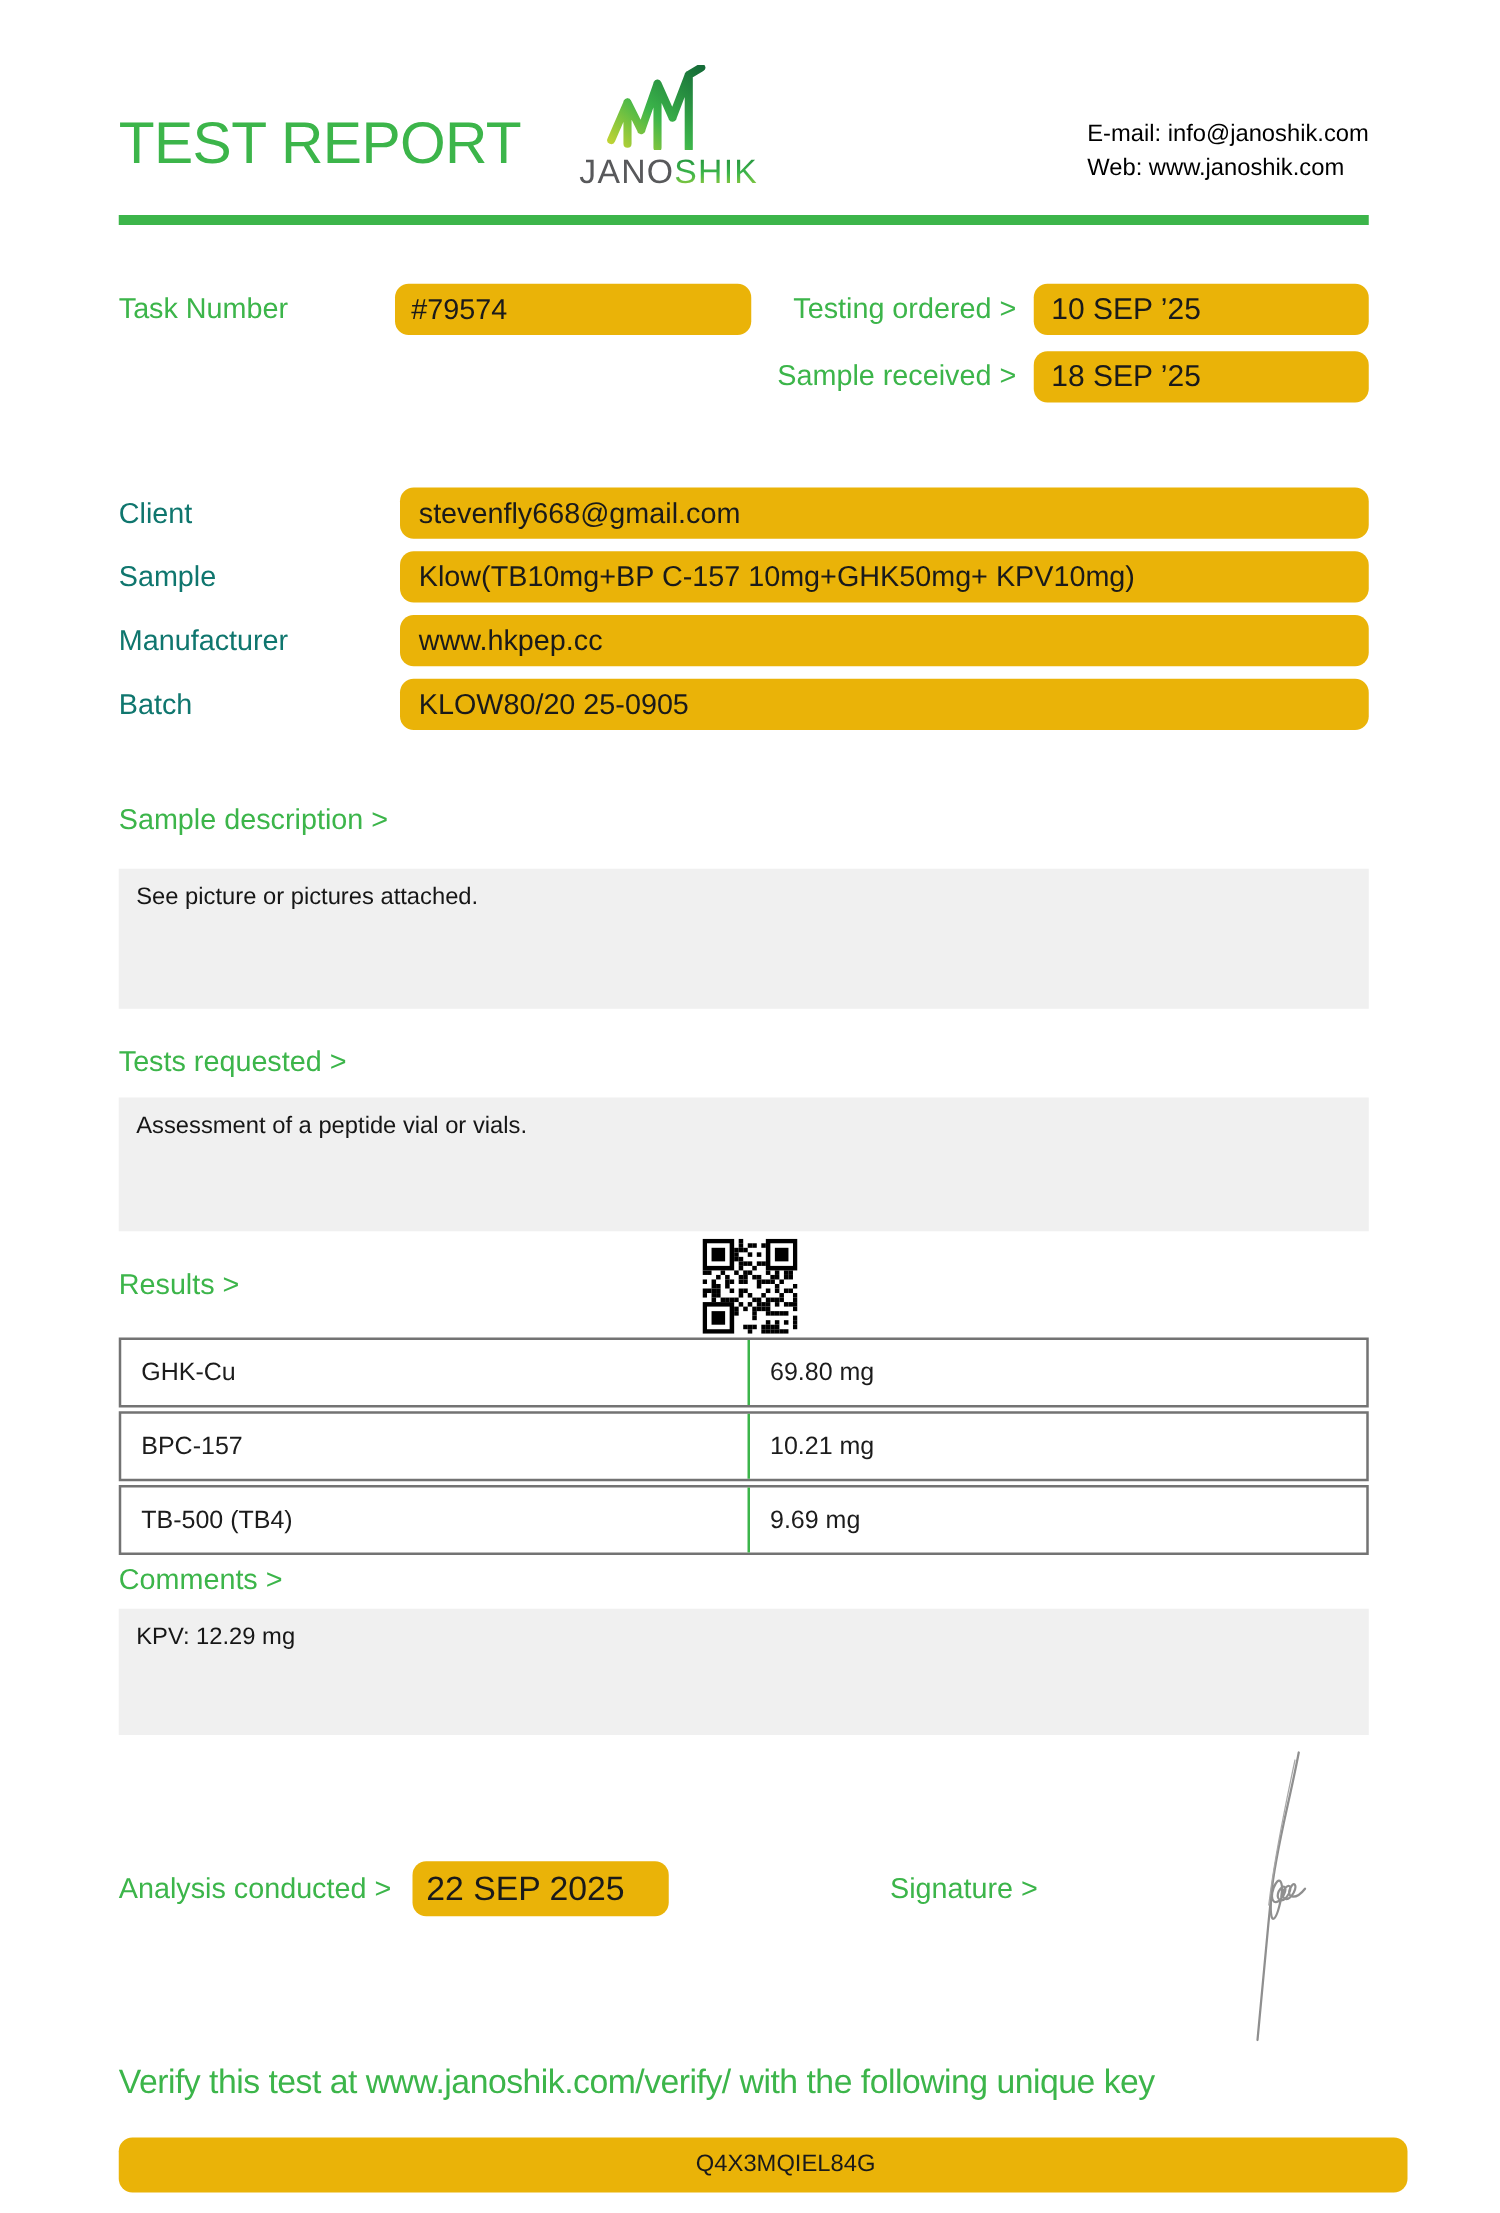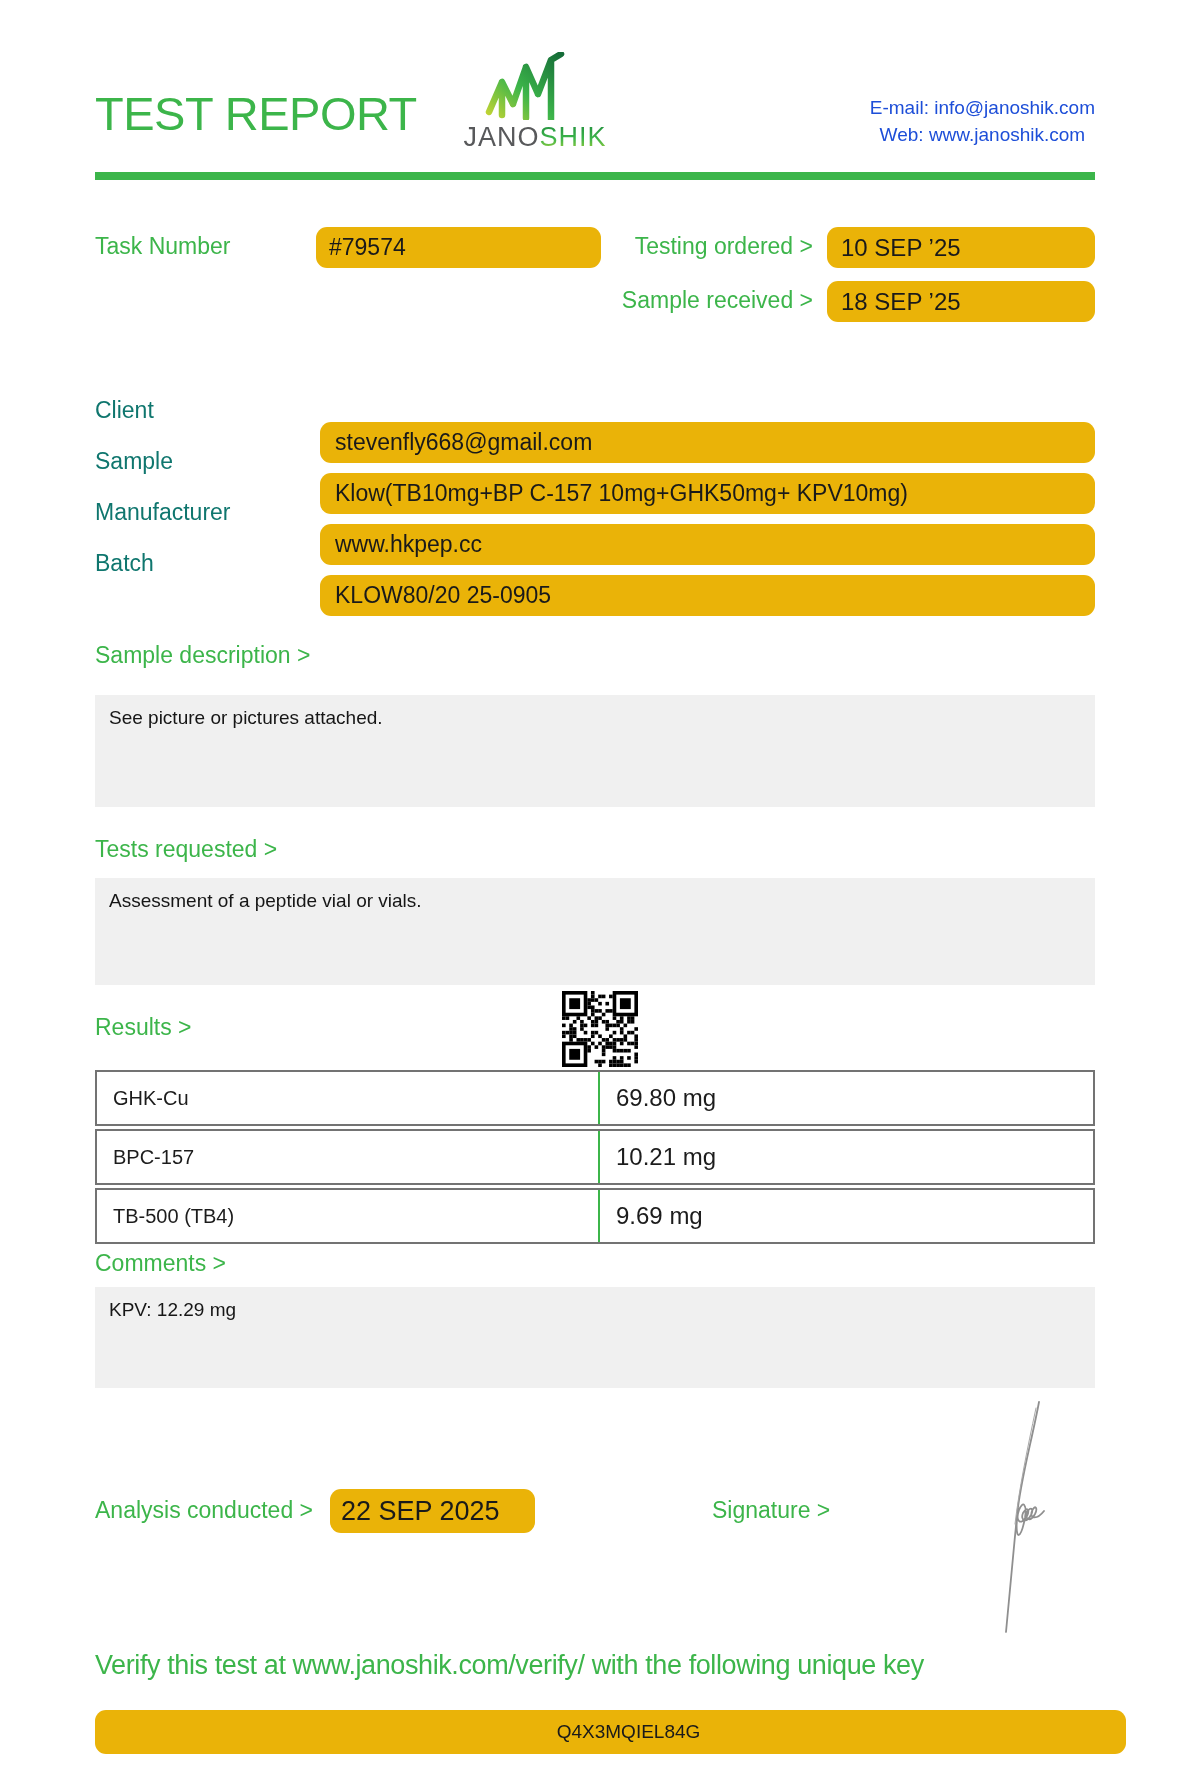--- a/index.html
+++ b/index.html
@@ -5,48 +5,48 @@
   html,body{margin:0;padding:0;background:#ffffff;}
   body{font-family:"Liberation Sans", sans-serif;color:#1c1c1c;}
   .page{position:relative;width:1200px;height:1770px;background:#fff;overflow:hidden;}
 
   
   .title{position:absolute;left:95px;top:86px;font-size:47px;letter-spacing:-0.5px;color:#3cb54a;font-weight:400;}
   .logo{position:absolute;left:450px;top:52px;width:170px;text-align:center;}
   .logo-icon{display:block;margin:0 auto 2px auto;}
   .logo-word{font-size:27px;font-weight:400;letter-spacing:1px;color:#58595b;line-height:30px;}
   .logo-word .grn{background:linear-gradient(180deg,#1f8a3d 0%,#3cb54a 55%,#a6ce39 100%);-webkit-background-clip:text;background-clip:text;color:transparent;}
-  .contact{position:absolute;right:105px;top:94px;text-align:center;color:#1d4ed8;font-size:19px;line-height:27px;}
+  .contact{position:absolute;right:105px;top:94px;text-align:left;color:#000000;font-size:19px;line-height:27px;}
   .rule{position:absolute;left:95px;top:172px;width:1000px;height:8px;background:#3cb54a;}
 
   
   .glabel{color:#3cb54a;font-size:23px;}
   .gbox{background:#eab308;color:#1a1a1a;border-radius:11px;}
 
   
   .task-label{position:absolute;left:95px;top:233px;}
   .task-box{position:absolute;left:316px;top:227px;width:285px;height:41px;font-size:23px;line-height:41px;padding-left:13px;box-sizing:border-box;}
   .date-label{position:absolute;left:555px;width:258px;text-align:right;}
   .date-label.r1{top:233px;} .date-label.r2{top:287px;}
   .date-box{position:absolute;left:827px;width:268px;height:41px;font-size:24px;line-height:41px;padding-left:14px;box-sizing:border-box;}
   .date-box.r1{top:227px;} .date-box.r2{top:281px;}
 
   
   .frow-label{position:absolute;left:95px;height:41px;line-height:41px;font-size:23px;color:#0f766e;}
-  .frow-box{position:absolute;left:320px;width:775px;height:41px;font-size:23px;line-height:41px;padding-left:15px;box-sizing:border-box;white-space:nowrap;overflow:hidden;margin-top:32px;}
+  .frow-box{position:absolute;left:320px;width:775px;height:41px;font-size:23px;line-height:41px;padding-left:15px;box-sizing:border-box;white-space:nowrap;overflow:hidden;}
 
   
   .sec-head{position:absolute;left:95px;font-size:23px;color:#3cb54a;}
   .sec-box{position:absolute;left:95px;width:1000px;box-sizing:border-box;padding:12px 14px;font-size:19px;background:#f0f0f0;color:#161616;}
 
   
   .rtable{position:absolute;left:95px;top:1070px;width:1000px;}
   .rrow{display:flex;height:52px;border:2px solid #737373;margin-bottom:3px;background:#fff;}
   .rcell-name{width:503px;border-right:2px solid #3cb54a;display:flex;align-items:center;padding-left:16px;box-sizing:border-box;font-size:20px;}
-  .rcell-val{flex:1;display:flex;align-items:center;padding-left:16px;font-size:24px;}
+  .rcell-val{flex:1;display:flex;align-items:center;padding-left:16px;font-size:20px;}
 
   .qr{position:absolute;left:562px;top:991px;width:76px;height:76px;}
 
   
   .an-label{position:absolute;left:95px;top:1497px;}
   .an-box{position:absolute;left:330px;top:1489px;width:205px;height:44px;font-size:27px;line-height:44px;padding-left:11px;box-sizing:border-box;}
   .sig-label{position:absolute;left:712px;top:1497px;}
   .sig{position:absolute;left:975px;top:1398px;}
   .verify{position:absolute;left:95px;top:1650px;width:1020px;font-size:27px;letter-spacing:-0.4px;color:#3cb54a;}
   .keybox{position:absolute;left:95px;top:1710px;width:995px;height:44px;line-height:44px;text-align:center;font-size:19px;padding-left:36px;}

